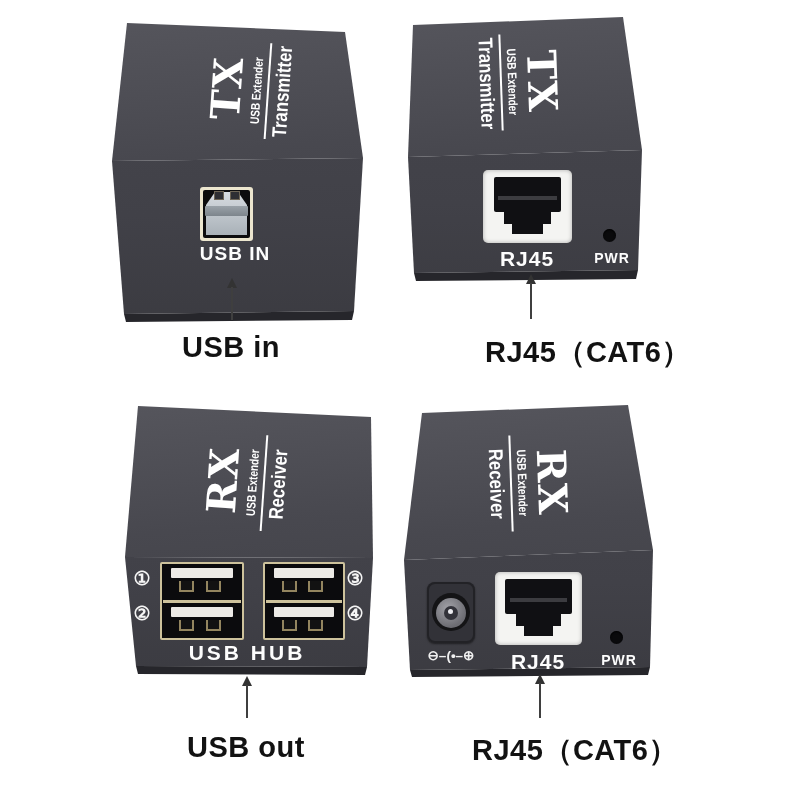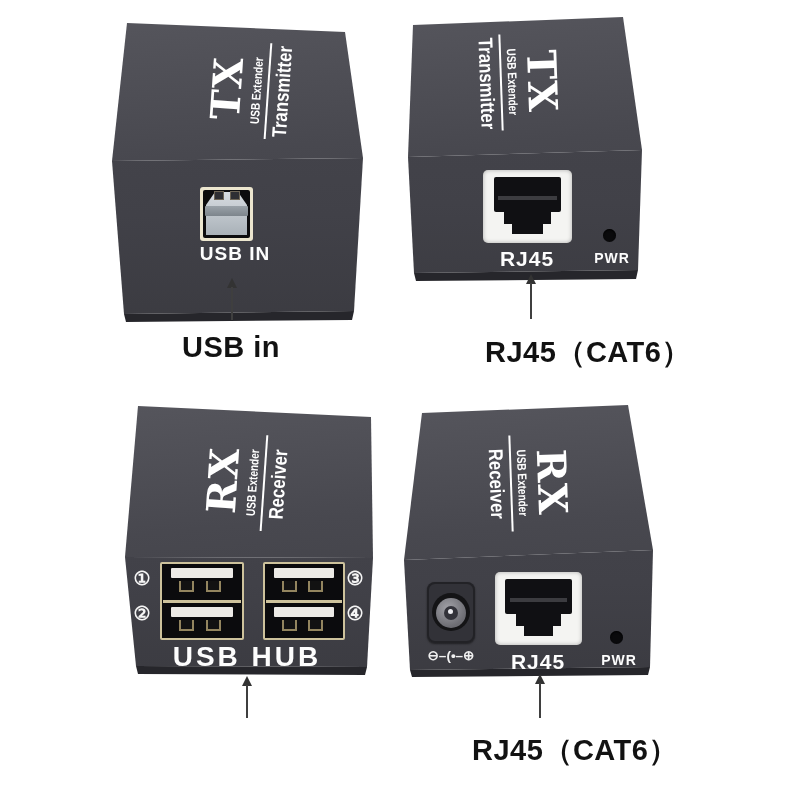--- a/index.html
+++ b/index.html
@@ -147,21 +147,21 @@
       <div class="usba-port">
         <div class="usba-tongue"></div>
         <div class="usba-contact" style="left:20%;"></div>
         <div class="usba-contact" style="left:55%;"></div>
       </div>
     </div>
     <div class="circ-num" style="left:26px;top:170px;">①</div>
     <div class="circ-num" style="left:26px;top:205px;">②</div>
     <div class="circ-num" style="left:239px;top:170px;">③</div>
     <div class="circ-num" style="left:239px;top:205px;">④</div>
-    <div class="wlabel" style="left:62px;top:243px;width:160px;font-size:28px;letter-spacing:3px;">USB HUB</div>
+    <div class="wlabel" style="left:62px;top:243px;width:160px;font-size:21px;letter-spacing:3px;">USB HUB</div>
   </div>
 
   <div class="device" style="left:400px;top:400px;width:260px;height:280px;">
     <div class="face top" style="clip-path:polygon(22px 13px,228px 5px,253px 150px,4px 160px);"></div>
     <div class="face front" style="clip-path:polygon(4px 160px,253px 150px,250px 267px,10px 270px);"></div>
     <div class="face lip" style="clip-path:polygon(10px 270px,250px 267px,248px 275px,12px 277px);"></div>
     <div class="print rot-cw" style="left:65px;top:33px;width:124px;height:100px;">
       <div class="brand">RX</div>
       <div class="small">USB Extender</div>
       <div class="rule"></div>
@@ -190,20 +190,21 @@
   <div class="anno" style="left:131px;top:331px;width:200px;">USB in</div>
 
   <div class="ahead" style="left:526px;top:274px;"></div>
   <div class="aline" style="left:530px;top:283px;height:36px;"></div>
   <div class="anno" style="left:458px;top:333px;width:260px;">
     <span>RJ45</span><span class="thin">（CAT6）</span>
   </div>
 
   <div class="ahead" style="left:242px;top:676px;"></div>
   <div class="aline" style="left:246px;top:685px;height:33px;"></div>
+  <div class="anno" style="left:146px;top:731px;width:200px;">USB out</div>
 
   <div class="ahead" style="left:535px;top:674px;"></div>
   <div class="aline" style="left:539px;top:683px;height:35px;"></div>
   <div class="anno" style="left:445px;top:731px;width:260px;">
     <span>RJ45</span><span class="thin">（CAT6）</span>
   </div>
 
 </div>
 
 </body></html>

